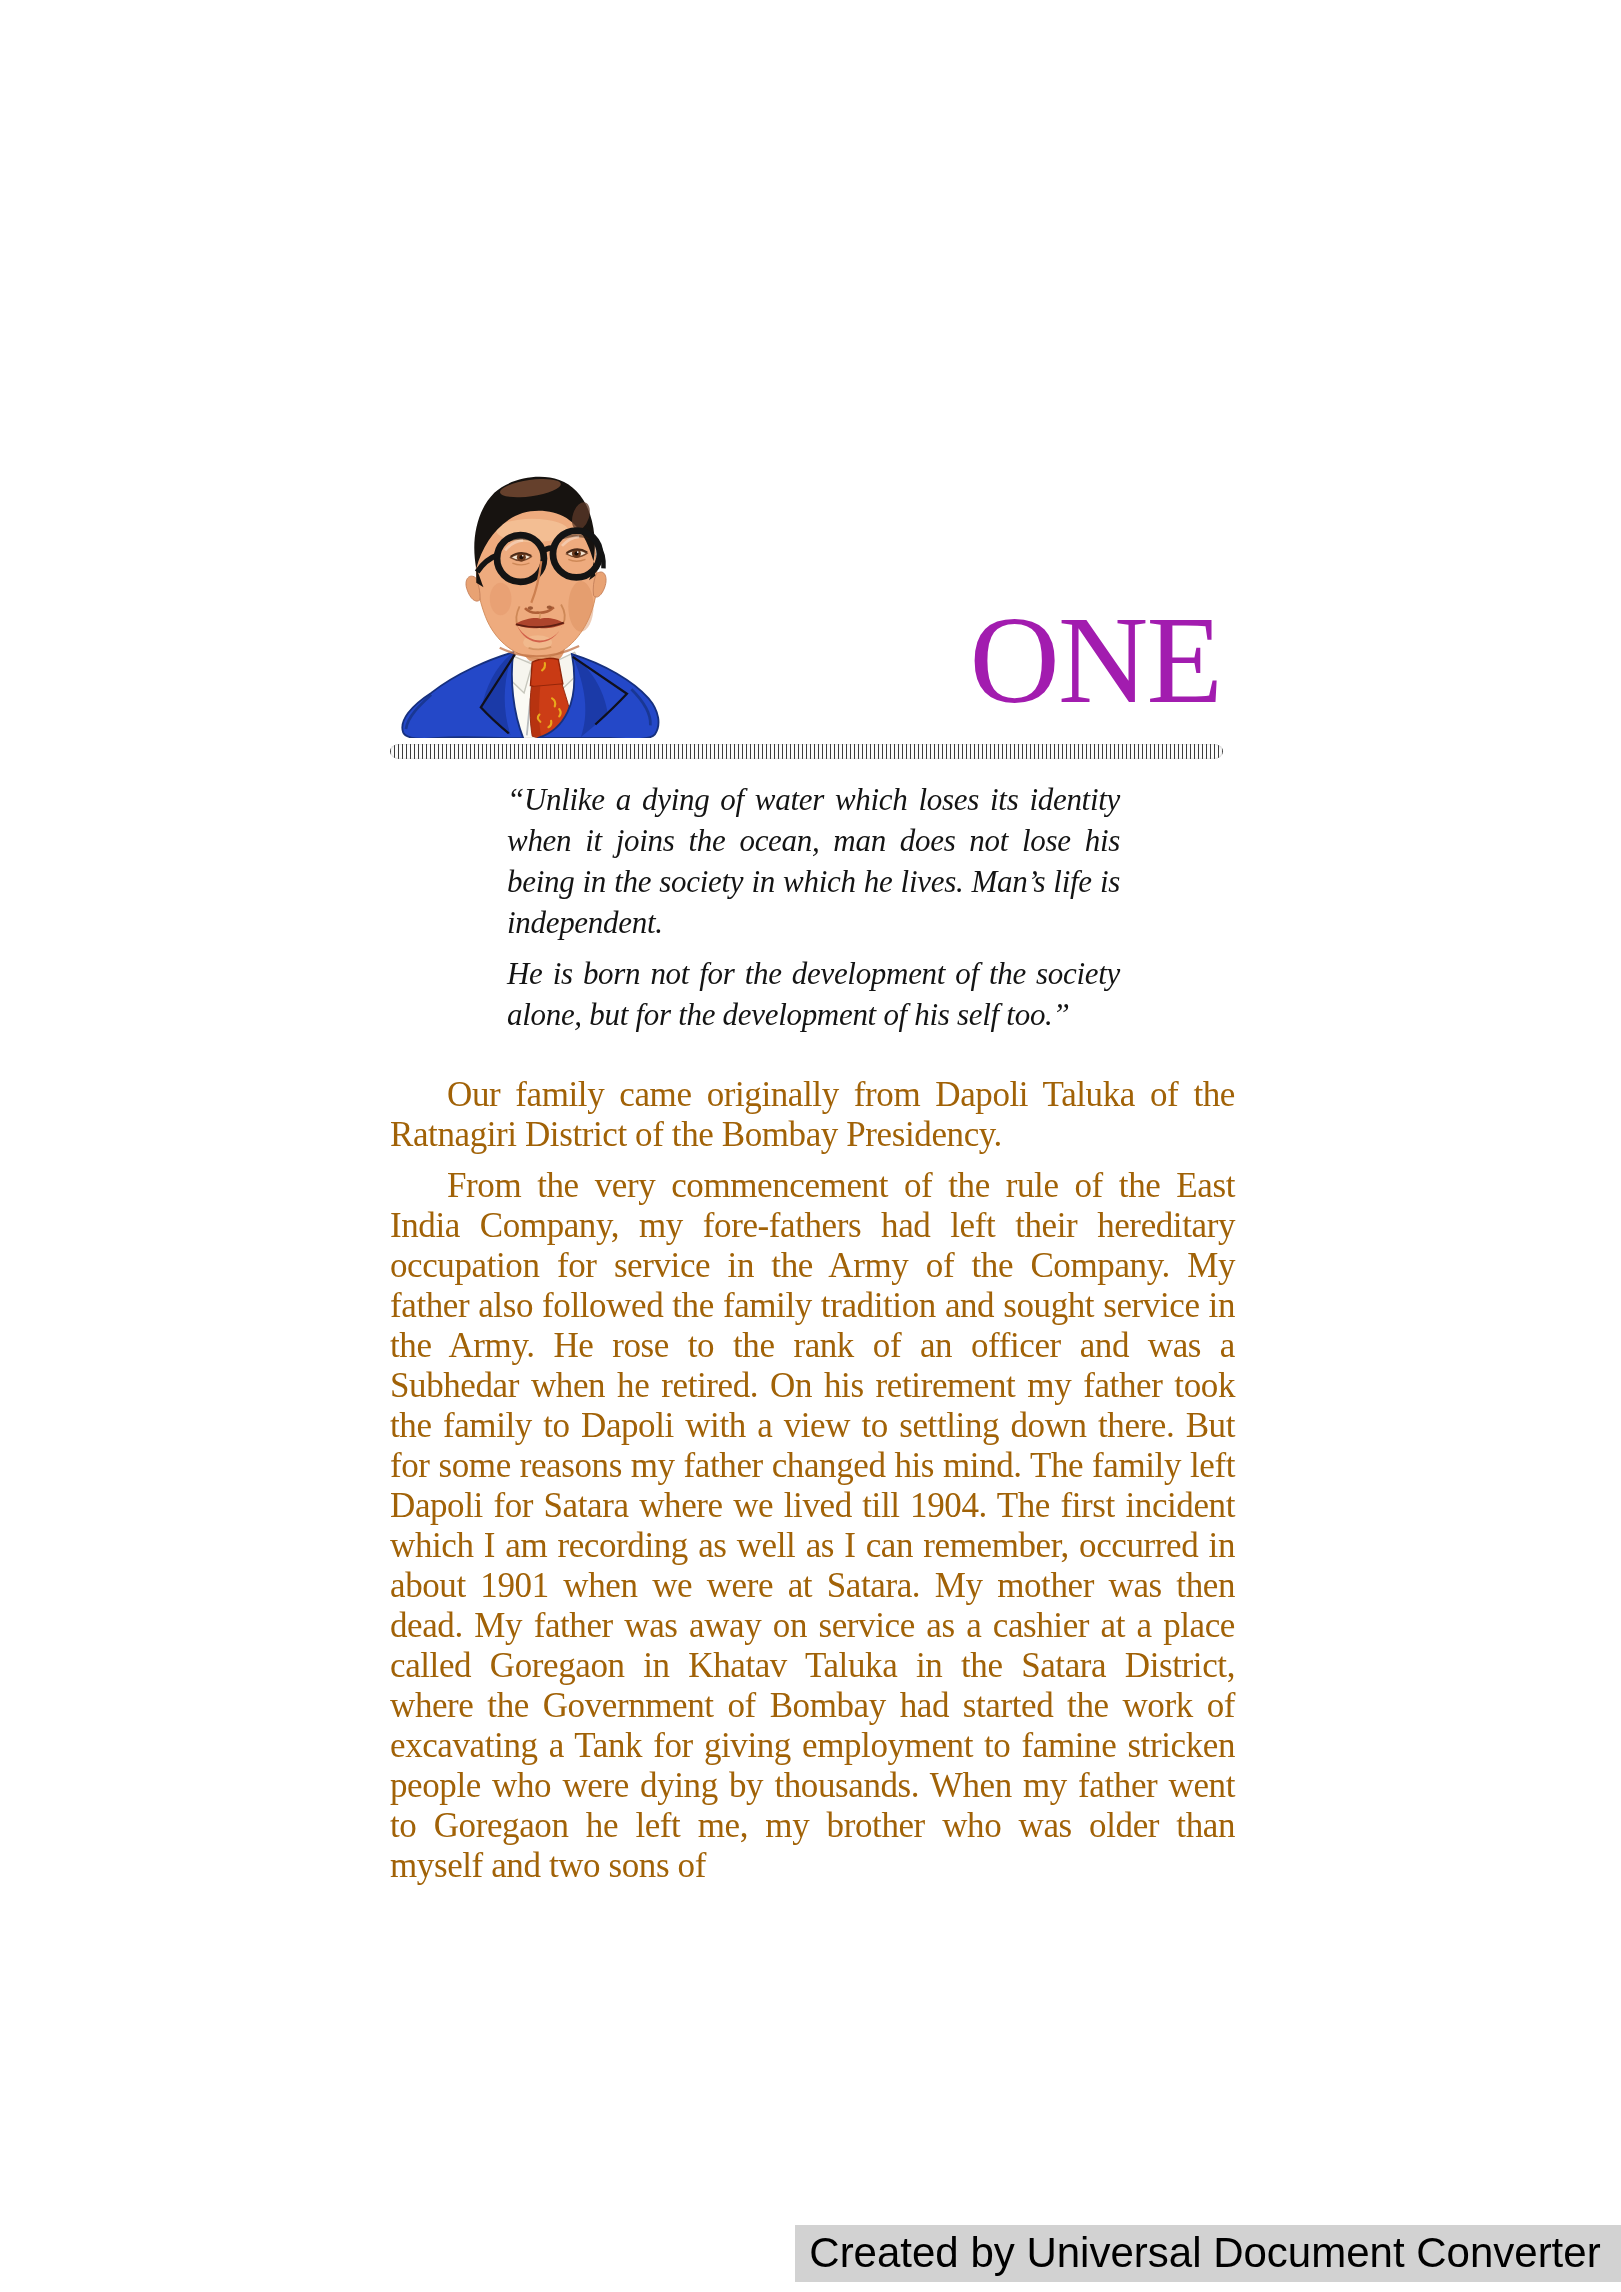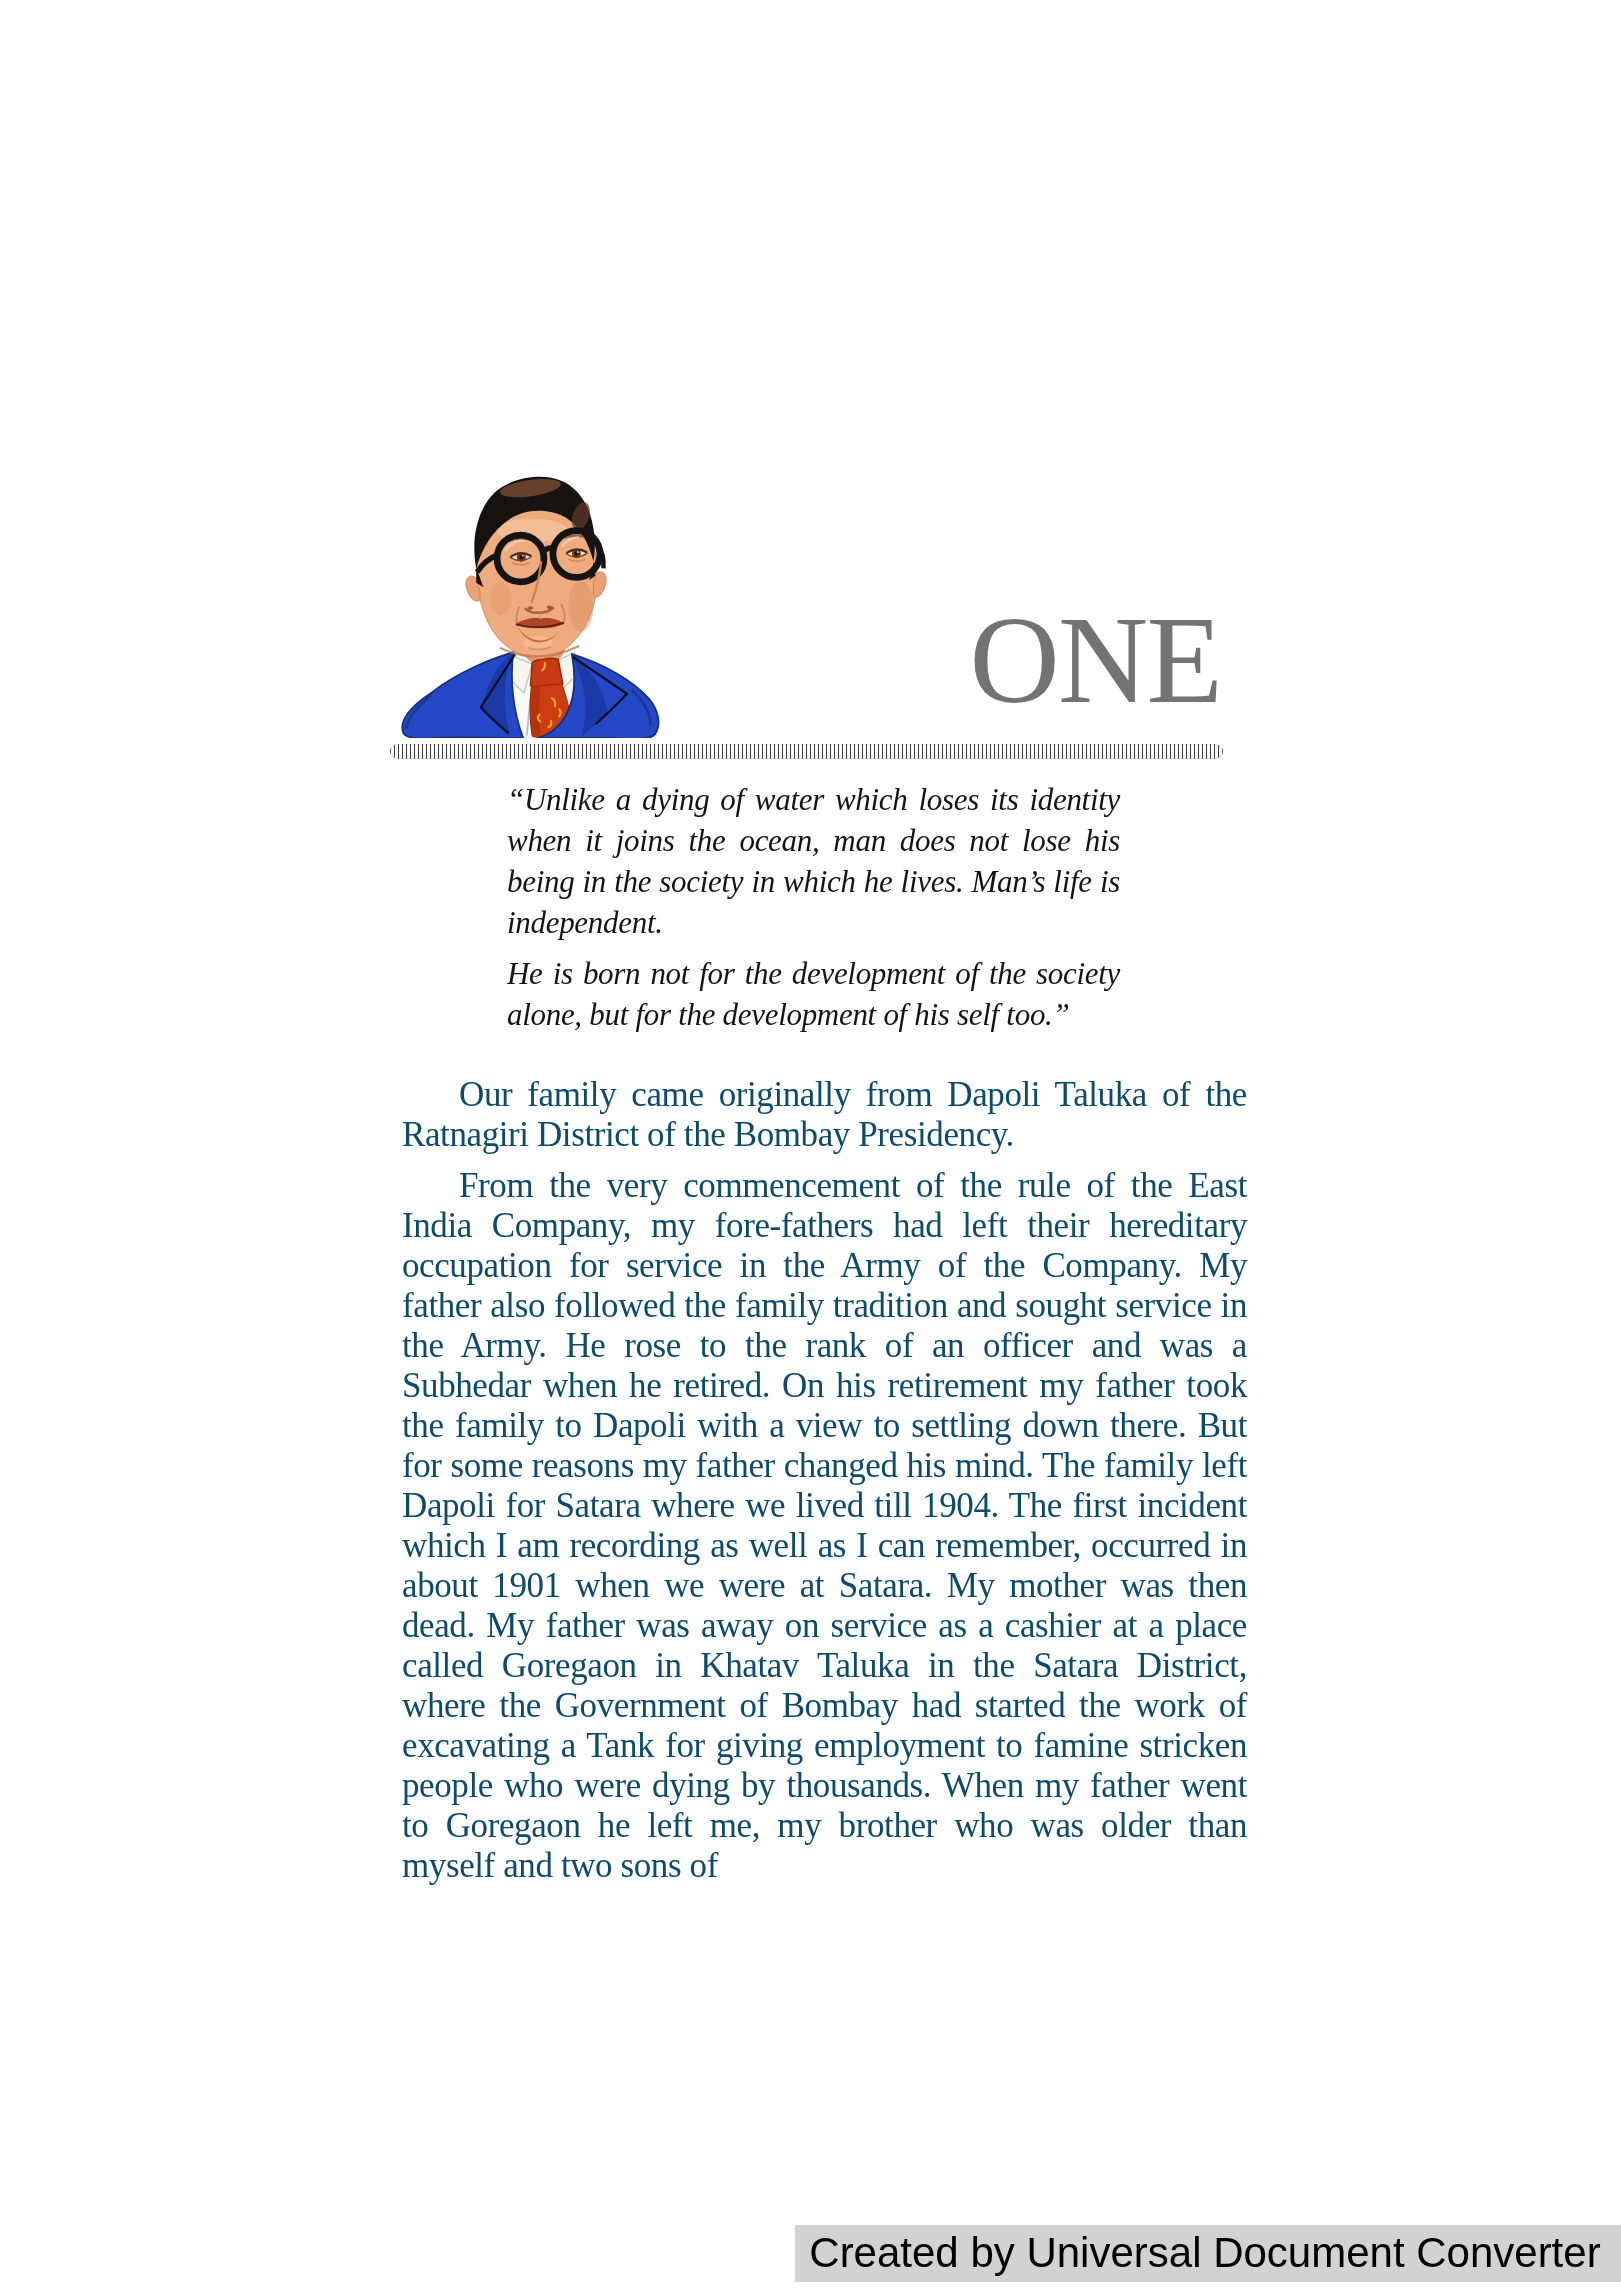--- a/index.html
+++ b/index.html
@@ -13,21 +13,21 @@
   
   .portrait{
     position:absolute;left:395px;top:471px;width:269px;height:267px;
   }
   .portrait svg{display:block;width:100%;height:100%;}
   
   .chapter{
     position:absolute;top:598px;right:400px;margin:0;
     font-family:"Liberation Serif","DejaVu Serif",serif;
     font-size:125px;line-height:1;font-weight:400;
-    letter-spacing:-1.8px;color:#737373;white-space:nowrap;
+    letter-spacing:-1.8px;color:#a21caf;white-space:nowrap;
   }
   
   .divider{
     position:absolute;left:390px;top:744px;width:833px;height:15px;
     border-radius:9px / 50%;
     background:repeating-linear-gradient(90deg,
       #3a3a3a 0px,#3a3a3a 1.5px,
       #fbfbfb 1.5px,#fbfbfb 4px);
     box-shadow:inset 0 0 1.8px rgba(120,120,120,.6);
   }
@@ -40,23 +40,22 @@
     color:#141414;
     text-align:justify;
   }
   .quote p{margin:0;}
   .quote p + p{margin-top:9.9px;}
   
   .bodytext{
     position:absolute;left:390px;top:1075px;width:845px;
     font-size:35px;line-height:40px;
     letter-spacing:-0.4px;
-    color:#0c4a6e;
+    color:#a16207;
     text-align:justify;
-    margin-left:12px;
   }
   .bodytext p{margin:0;text-indent:57px;}
   .bodytext p + p{margin-top:10.7px;}
   
   .watermark{
     position:absolute;left:795px;top:2225px;width:826px;height:57px;
     background:#d2d2d2;
     box-sizing:border-box;
     padding-left:14.3px;
     font-family:"Liberation Sans","DejaVu Sans",sans-serif;

